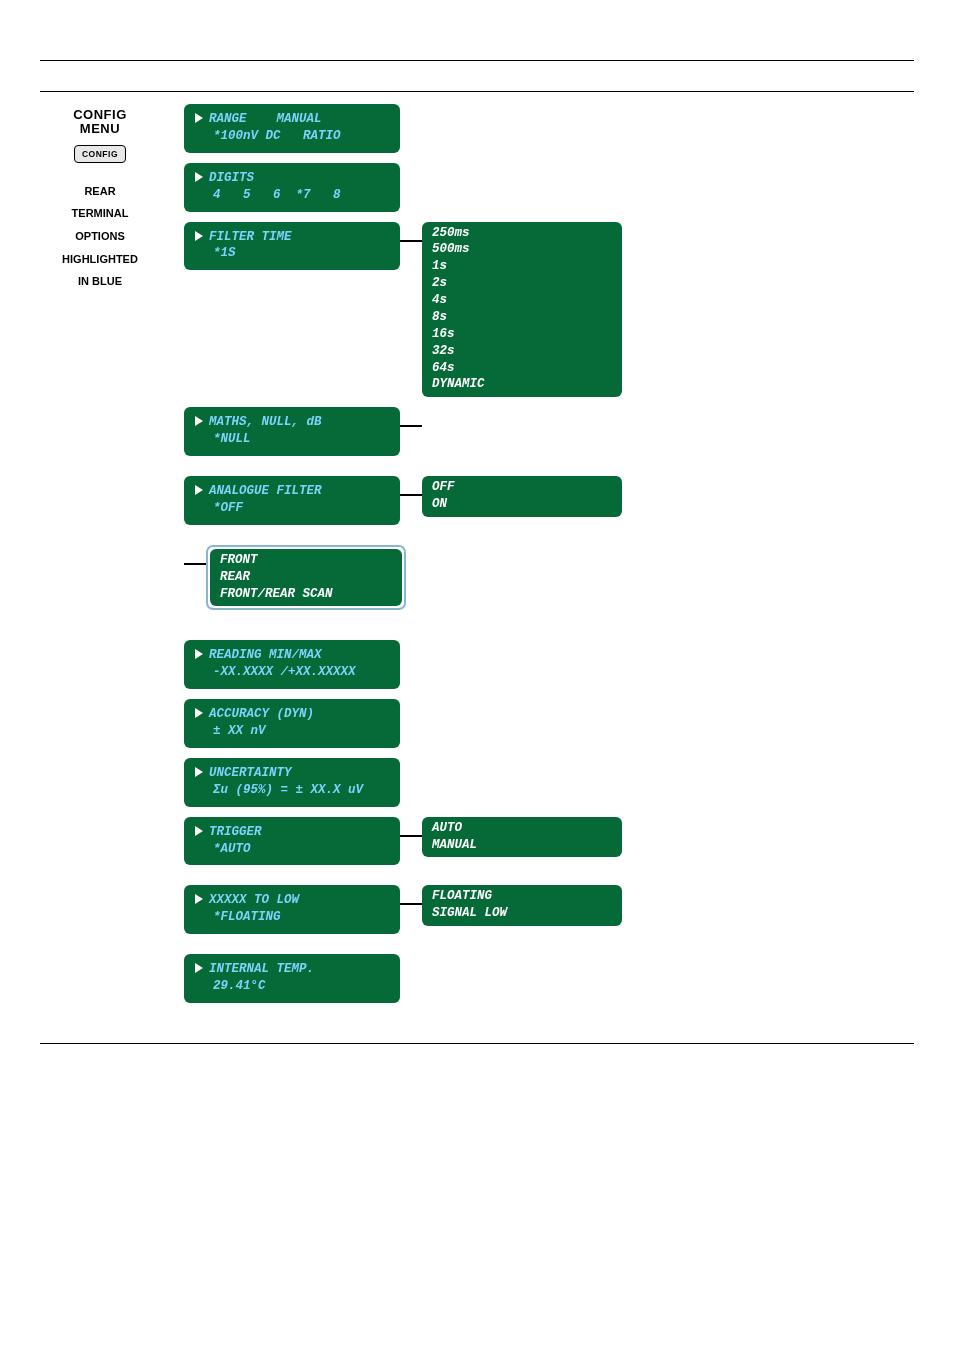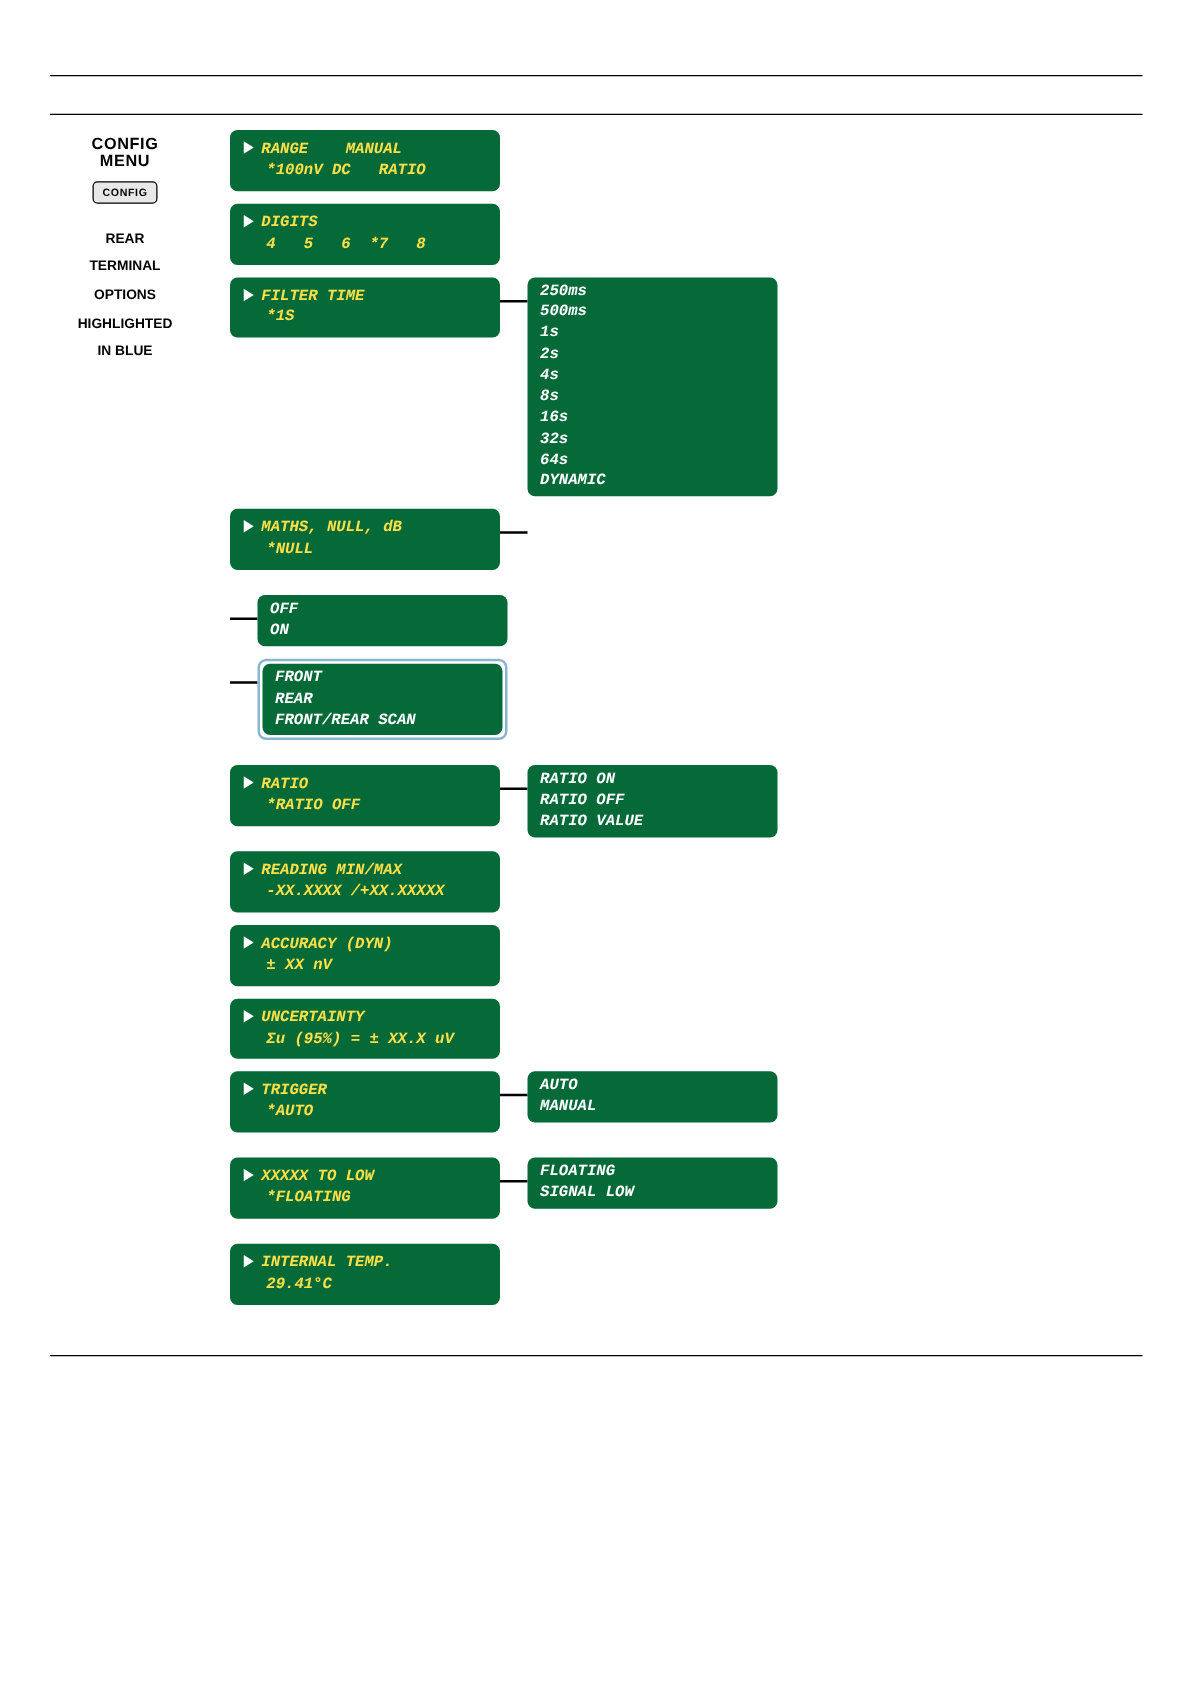--- a/index.html
+++ b/index.html
@@ -54,21 +54,21 @@
     line-height:1.15;
     margin-top:10px;
   }
 
   .menucol {
     width: 216px;
     flex-shrink:0;
   }
   .menu-box {
     background: #066938;
-    color: #fde047;
+    color: #7dd3fc;
     border-radius: 6px;
     padding: 7px 11px 8px 11px;
     margin-bottom: 10px;
     font-style: italic;
     font-family: "Courier New", monospace;
     font-weight:bold;
     font-size: 12.5px;
     line-height: 1.35;
     position:relative;
   }
@@ -197,54 +197,46 @@
         <div class="menu-box">
           <div class="row1"><span class="arr"></span><span>MATHS, NULL, dB</span></div>
           <div class="row2">*NULL</div>
         </div>
       </div>
       <div class="connector"></div>
     </div>
     <div class="spacer"></div>
 
     <div class="row aligntop">
+      <div class="menucol">
+        <div class="menu-box">
+          <div class="row1"><span class="arr"></span><span>ANALOGUE FILTER</span></div>
+          <div class="row2">*OFF</div>
+        </div>
+      </div>
       <div class="connector"></div>
       <div class="subcol">
         <div class="sub-box">OFF
 ON</div>
       </div>
     </div>
     <div class="spacer"></div>
 
     <div class="row aligntop">
       <div class="connector"></div>
       <div class="subcol">
         <div class="sel">
           <div class="sub-box">FRONT
 REAR
 FRONT/REAR SCAN</div>
         </div>
       </div>
     </div>
     <div class="spacer"></div>
 
-    <div class="row aligntop">
-      <div class="menucol">
-        <div class="menu-box">
-          <div class="row1"><span class="arr"></span><span>RATIO</span></div>
-          <div class="row2">*RATIO OFF</div>
-        </div>
-      </div>
-      <div class="connector"></div>
-      <div class="subcol">
-        <div class="sub-box">RATIO ON
-RATIO OFF
-RATIO VALUE</div>
-      </div>
-    </div>
     <div class="spacer"></div>
 
     <div class="row noconn">
       <div class="menucol">
         <div class="menu-box">
           <div class="row1"><span class="arr"></span><span>READING MIN/MAX</span></div>
           <div class="row2">-XX.XXXX /+XX.XXXXX</div>
         </div>
       </div>
       <div class="connector"></div>

